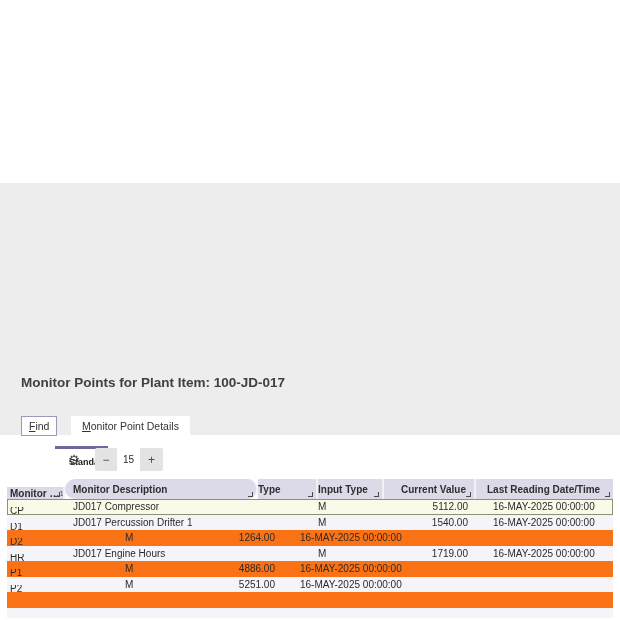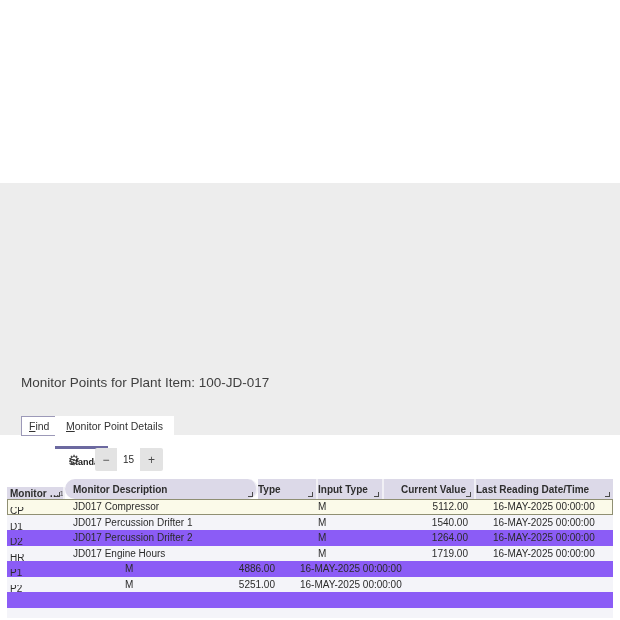--- a/index.html
+++ b/index.html
@@ -1,25 +1,25 @@
 <!DOCTYPE html>
 <html style="--accent: #6c69a0; --panel: #ededed; --headerbg: #dcd9e8; --altrow: #f4f4f9; --selrow: #fbfae9; --selborder: #8f8f73;"><head>
 <meta charset="utf-8">
 <style>
   html,body{margin:0;padding:0;background:#fff;}
   .canvas{position:relative;width:620px;height:620px;background:#ffffff;overflow:hidden;
           font-family:"Liberation Sans",sans-serif;-webkit-font-smoothing:antialiased;}
   .panel{position:absolute;left:0;top:183px;width:620px;height:252px;background:var(--panel,#ededed);}
 
-  .page-title{position:absolute;left:21px;top:192px;font-size:13.5px;color:#3f3f3f;}
+  .page-title{position:absolute;left:21px;top:192px;font-size:13.5px;color:#3f3f3f;font-weight:bold;}
 
   .btn{position:absolute;top:233px;height:20px;display:flex;align-items:center;
        background:#ffffff;font-size:10.5px;color:#333;cursor:pointer;box-sizing:border-box;}
   .btn-find{left:21px;padding:0 7px;border:1px solid #9c99b8;}
-  .btn-details{left:55px;padding:0 10px;border:1px solid #ffffff;}
+  .btn-details{left:71px;padding:0 10px;border:1px solid #ffffff;}
   .ul{text-decoration:underline;text-underline-offset:1px;}
 
   .view-tab{position:absolute;left:7px;top:263px;width:53px;height:28px;background:#ffffff;
             border-top:3px solid var(--accent,#6c69a0);box-sizing:border-box;display:flex;
             align-items:center;justify-content:flex-end;font-size:9px;font-weight:bold;color:#222;cursor:pointer;margin-left:48px;}
   .gear-btn{position:absolute;left:64px;top:267px;width:20px;height:20px;display:flex;
             align-items:center;justify-content:center;font-size:14px;color:#4a4a4a;cursor:pointer;}
   .stepper{position:absolute;left:95px;top:265px;height:23px;display:flex;border-radius:2px;overflow:hidden;}
   .step-btn{width:22px;background:#e3e3e3;display:flex;align-items:center;justify-content:center;
             font-size:12px;color:#4a4a4a;cursor:pointer;}
@@ -32,27 +32,27 @@
   .header{display:flex;height:20px;}
   .hcell{position:relative;background:var(--headerbg,#dcd9e8);box-sizing:border-box;display:flex;
          align-items:center;font-size:10px;font-weight:bold;color:#2e2e2e;
          border-right:2px solid #f1f0f5;cursor:pointer;white-space:nowrap;overflow:hidden;}
   .hcell:last-child{border-right:none;}
   .c1{width:58px;padding-left:3px;margin-top:8px;}
   .c2{width:193px;padding-left:8px;border-radius:10px;}
   .c3{width:60px;padding-left:0;}
   .c4{width:66px;}
   .c5{width:92px;padding-right:8px;justify-content:flex-end;text-align:right;}
-  .c6{width:137px;}
+  .c6{width:137px;padding-left:11px;}
   .cell.c6{padding-left:17px;}
   .sort{margin-left:auto;margin-right:6px;font-size:8px;font-weight:normal;color:#555;letter-spacing:-1px;}
   .rz{position:absolute;right:3px;bottom:2px;width:4px;height:4px;
       border-right:1px solid #4a4a4a;border-bottom:1px solid #4a4a4a;}
 
-  .row{display:flex;height:15.5px;background:#8b5cf6;cursor:pointer;}
+  .row{display:flex;height:15.5px;background:#f97316;cursor:pointer;}
   .row.alt{background:var(--altrow,#f4f4f9);}
   .row.selected{background:var(--selrow,#fbfae9);box-shadow:inset 0 0 0 1px var(--selborder,#8f8f73);}
   .cell{box-sizing:border-box;display:flex;align-items:center;font-size:10px;color:#2b2b2b;
         white-space:nowrap;overflow:hidden;}
 </style>
 </head>
 <body>
 
 <div class="canvas">
   <div class="panel">
@@ -122,21 +122,20 @@
           <div class="row alt">
             <div class="cell c1">D1</div>
             <div class="cell c2">JD017 Percussion Drifter 1</div>
             <div class="cell c3"></div>
             <div class="cell c4">M</div>
             <div class="cell c5">1540.00</div>
             <div class="cell c6">16-MAY-2025 00:00:00</div>
           </div>
           <div class="row">
             <div class="cell c1">D2</div>
-            <div class="cell c2">JD017 Percussion Drifter 2</div>
             <div class="cell c3"></div>
             <div class="cell c4">M</div>
             <div class="cell c5">1264.00</div>
             <div class="cell c6">16-MAY-2025 00:00:00</div>
           </div>
           <div class="row alt">
             <div class="cell c1">HR</div>
             <div class="cell c2">JD017 Engine Hours</div>
             <div class="cell c3"></div>
             <div class="cell c4">M</div>

